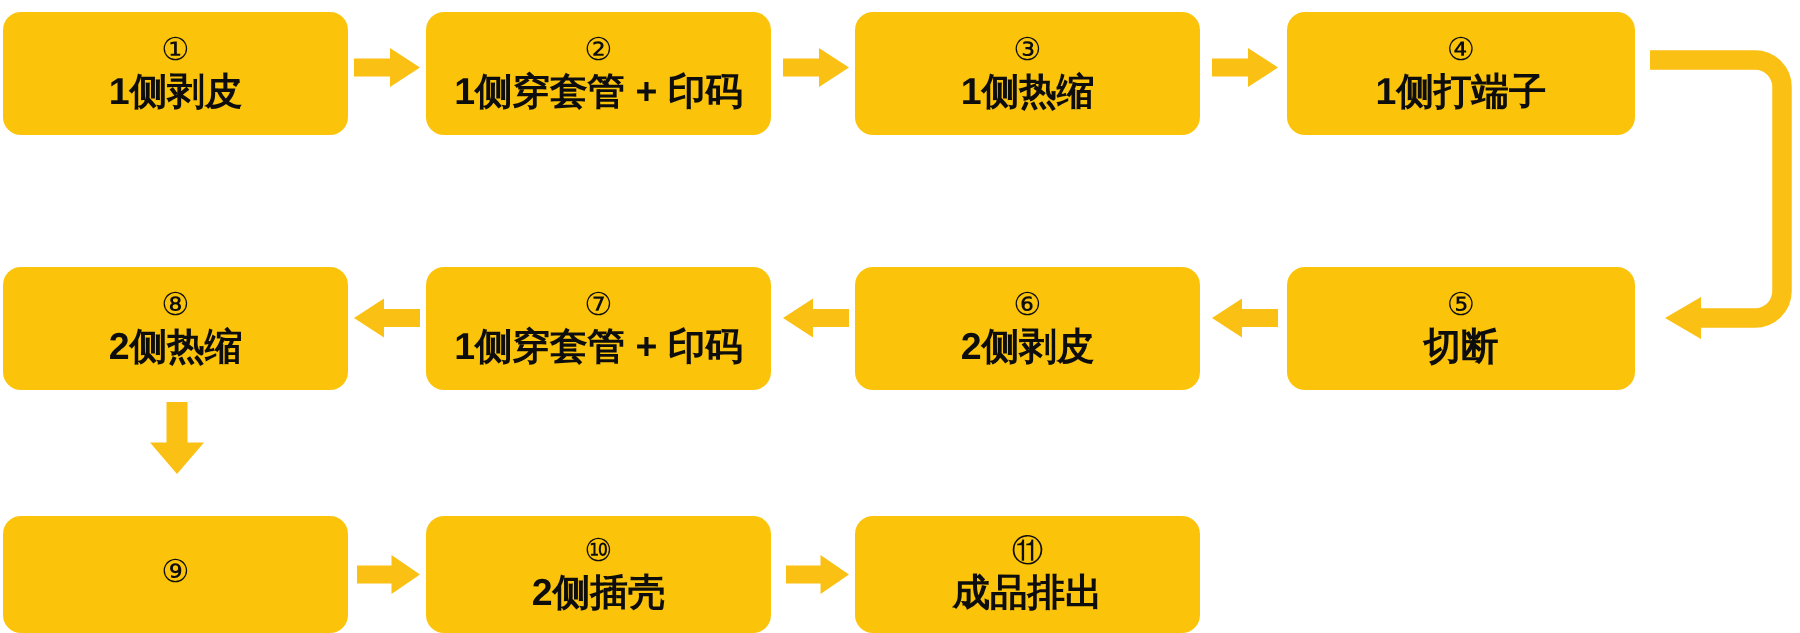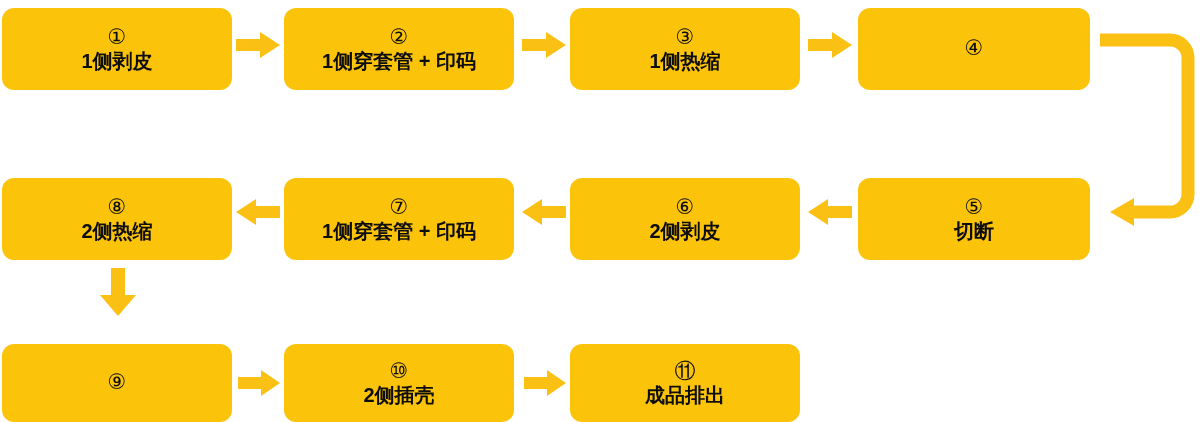--- a/index.html
+++ b/index.html
@@ -32,21 +32,21 @@
     line-height: 1.15;
   }
   .node-num {
     font-size: 21px;
     font-weight: 400;
     letter-spacing: 0;
     margin-bottom: 1px;
     color: #0d0d0d;
   }
   .node-label {
-    font-size: 20px;
+    font-size: 25px;
     font-weight: 700;
     color: #0d0d0d;
     white-space: nowrap;
   }
   
   .arrow {
     position: absolute;
   }
   .arrow svg {
     display: block;
@@ -91,20 +91,21 @@
   </div>
 
   <div class="arrow" style="left:808px; top:32px; width:44px; height:26px;">
     <svg width="44" height="26" viewBox="0 0 44 26" aria-hidden="true">
       <polygon points="0,7 24,7 24,0 44,13 24,26 24,19 0,19" fill="#FAC013"></polygon>
     </svg>
   </div>
 
   <div class="node" style="left:858px; top:8px; width:232px; height:82px;">
     <div class="node-num">④</div>
+    <div class="node-label">1侧打端子</div>
   </div>
 
   <div class="elbow" style="left:1096px; top:32px; width:104px; height:200px;">
     <svg width="104" height="200" viewBox="0 0 104 200" aria-hidden="true">
       <path d="M 4 8
                L 74 8
                A 18 18 0 0 1 92 26
                L 92 162
                A 18 18 0 0 1 74 180
                L 36 180" fill="none" stroke="#FAC013" stroke-width="13" stroke-linecap="butt" stroke-linejoin="miter"></path>

